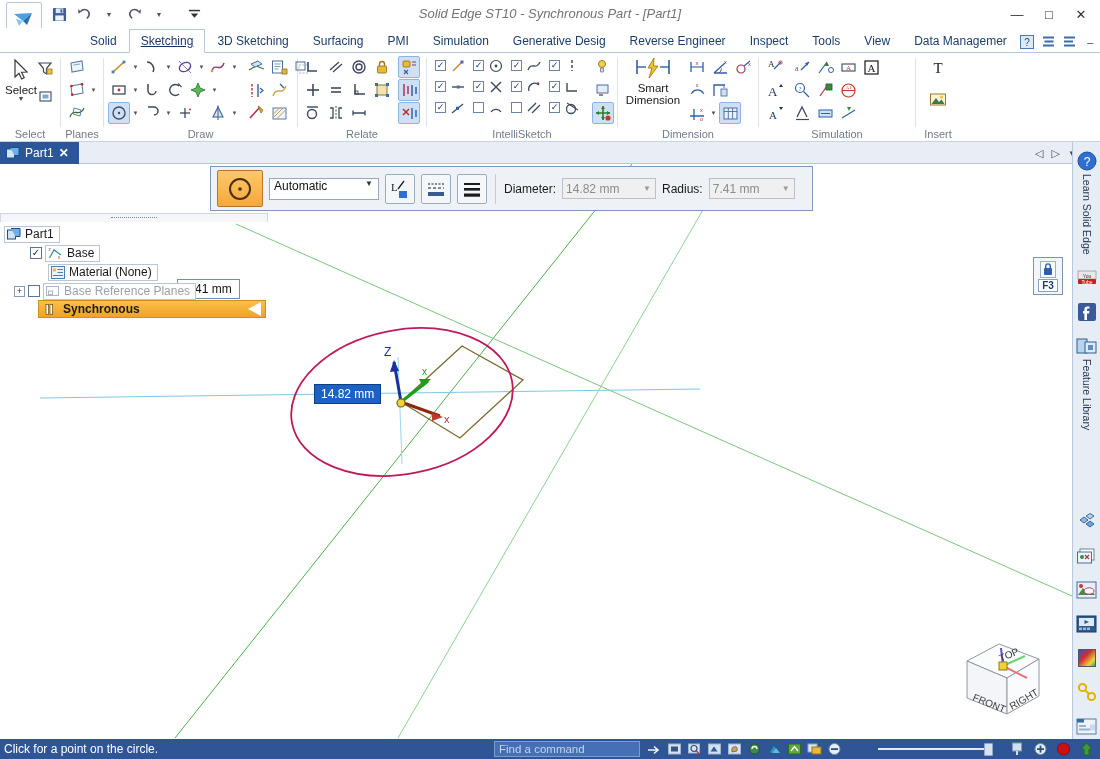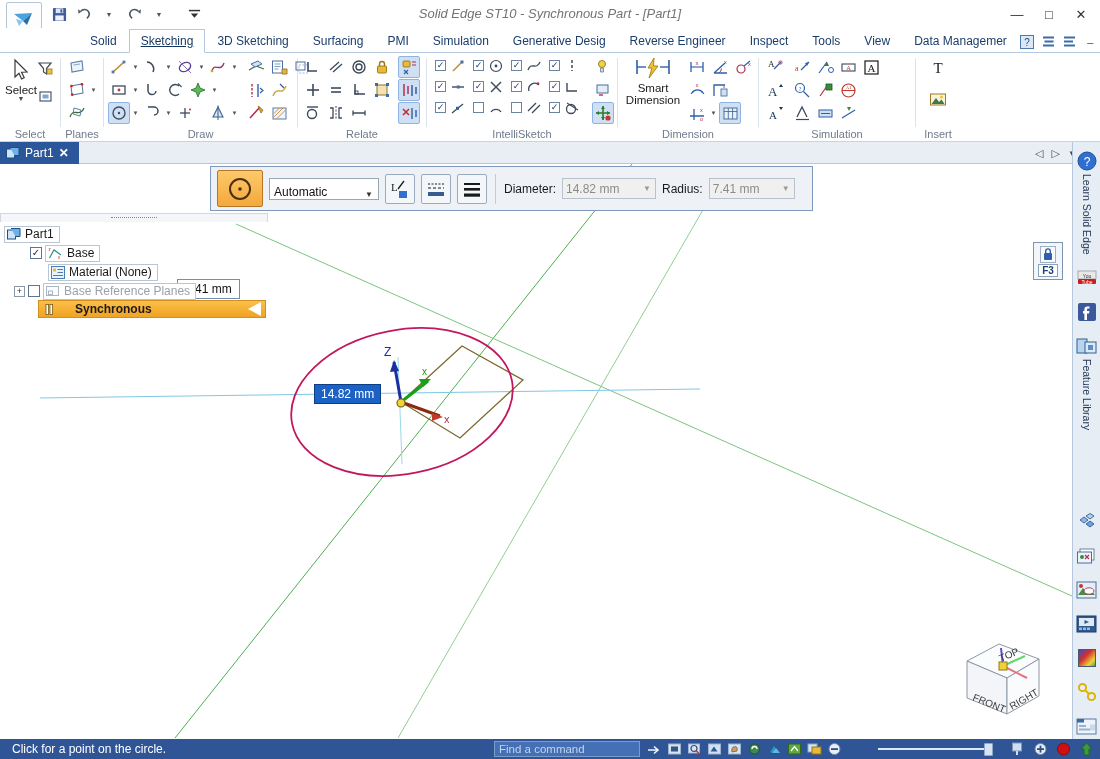--- a/index.html
+++ b/index.html
@@ -109,21 +109,21 @@
     background:#eef2f7; border:1px solid #7d98bb; z-index:20;
     display:flex; align-items:center; padding:0 6px; gap:6px;
   }
   .cmd-icon-btn {
     width:46px; height:37px; background:linear-gradient(180deg,#fcc96a,#f5a83c);
     border:1px solid #b5762a; border-radius:2px;
     display:flex; align-items:center; justify-content:center;
   }
   .cmd-select {
     width:110px; height:22px; border:1px solid #9aa7b5; background:#fff;
-    display:flex; align-items:flex-end; padding:0 4px; font-size:12px; color:#111;
+    display:flex; align-items:flex-start; padding:0 4px; font-size:12px; color:#111;
     position:relative;
   }
   .cmd-select .cv { position:absolute; right:5px; font-size:8px; color:#333; }
   .cmd-tool {
     width:30px; height:30px; border:1px solid #9aabbd; background:#f4f7fa;
     display:flex; align-items:center; justify-content:center; border-radius:2px;
   }
   .cmd-vsep { width:1px; height:30px; background:#c2ccd8; margin:0 2px; }
   .cmd-lab { font-size:12px; color:#1a1a1a; white-space:nowrap; }
   .cmd-field {
@@ -142,38 +142,38 @@
   .pf-grip i { width:46px; height:3px; border-top:1px dotted #7d8794; display:block;}
   .pf-row { display:flex; align-items:center; height:18px; gap:3px; font-size:12px; white-space:nowrap; }
   .pf-node { background:#ffffff; border:1px solid #b8c6d6; padding:0 5px 0 2px; height:17px;
              display:flex; align-items:center; gap:4px; }
   .pf-chk { width:12px; height:12px; border:1px solid #5c7594; background:#fff;
             display:flex; align-items:center; justify-content:center; font-size:10px; color:#123; line-height:10px; }
   .pf-exp { width:11px; height:11px; border:1px solid #8b98a8; background:#fff; font-size:9px;
             display:flex; align-items:center; justify-content:center; color:#333; line-height:9px; }
   .pf-sync {
     height:18px; width:228px; background:linear-gradient(180deg,#fcbf4a,#f0a323);
-    border:1px solid #d0901d; display:flex; align-items:center; gap:17px;
+    border:1px solid #d0901d; display:flex; align-items:center; gap:5px;
     padding-left:6px; font-weight:bold; font-size:12px; color:#1a1a1a; position:relative;
   }
   .pf-sync .arrow {
     position:absolute; right:4px; width:0;height:0;
     border-top:7px solid transparent; border-bottom:7px solid transparent; border-right:13px solid #ffffff;
   }
   .pf-dim { color:#9aa2ab; }
 
   
   .dimbox {
     position:absolute; background:#fff; border:1px solid #6f8fb5;
     font-size:12px; color:#111; padding:2px 7px; z-index:12;
   }
   .dimbox.sel { background:#1c62c4; border-color:#0f3e86; color:#fff; padding:2px 6px; }
 
   .f3lock {
-    position:absolute; left:1033px; top:242px; width:30px; height:38px;
+    position:absolute; left:1033px; top:257px; width:30px; height:38px;
     border:1px solid #7e93ad; background:#f2f5f9; z-index:14;
     display:flex; flex-direction:column; align-items:center; justify-content:center;
   }
   .f3lock .f3t { font-size:10px; color:#1d3f70; font-weight:bold; border:1px solid #8ba2bd; background:#fff;
                  padding:0 3px; line-height:11px; margin-top:1px;}
 
   
   .rightdock {
     position:absolute; left:1072px; top:142px; width:28px; height:597px;
     background:#e7edf5; border-left:1px solid #b6c8dd;
@@ -185,21 +185,21 @@
     writing-mode:vertical-rl; font-size:10.5px; color:#253a55; letter-spacing:0px;
     margin-top:2px; white-space:nowrap;
   }
   .rd-gap { height:10px; }
 
   
   .statusbar {
     position:absolute; left:0; top:739px; width:1100px; height:20px;
     background:#2f5597; display:flex; align-items:center;
   }
-  .sb-msg { color:#fff; font-size:12px; padding-left:12px; }
+  .sb-msg { color:#fff; font-size:12px; padding-left:4px; }
   .sb-find {
     position:absolute; left:494px; top:2px; width:146px; height:16px;
     background:#4570b5; border:1px solid #7a9ccb; color:#c3d4ec; font-size:11.5px;
     display:flex; align-items:center; padding-left:4px;
   }
   .sb-icos { position:absolute; left:646px; top:0; height:20px; display:flex; align-items:center; gap:4px; }
   .sb-i { width:16px; height:16px; display:flex; align-items:center; justify-content:center; }
   .sb-slider { position:absolute; left:878px; top:0; height:20px; display:flex; align-items:center; }
   .sb-track { width:110px; height:2px; background:#dfe8f5; }
   .sb-knob { width:9px; height:13px; background:#d8e3f2; border:1px solid #8fa8c9; border-radius:1px; margin-left:-4px;}

